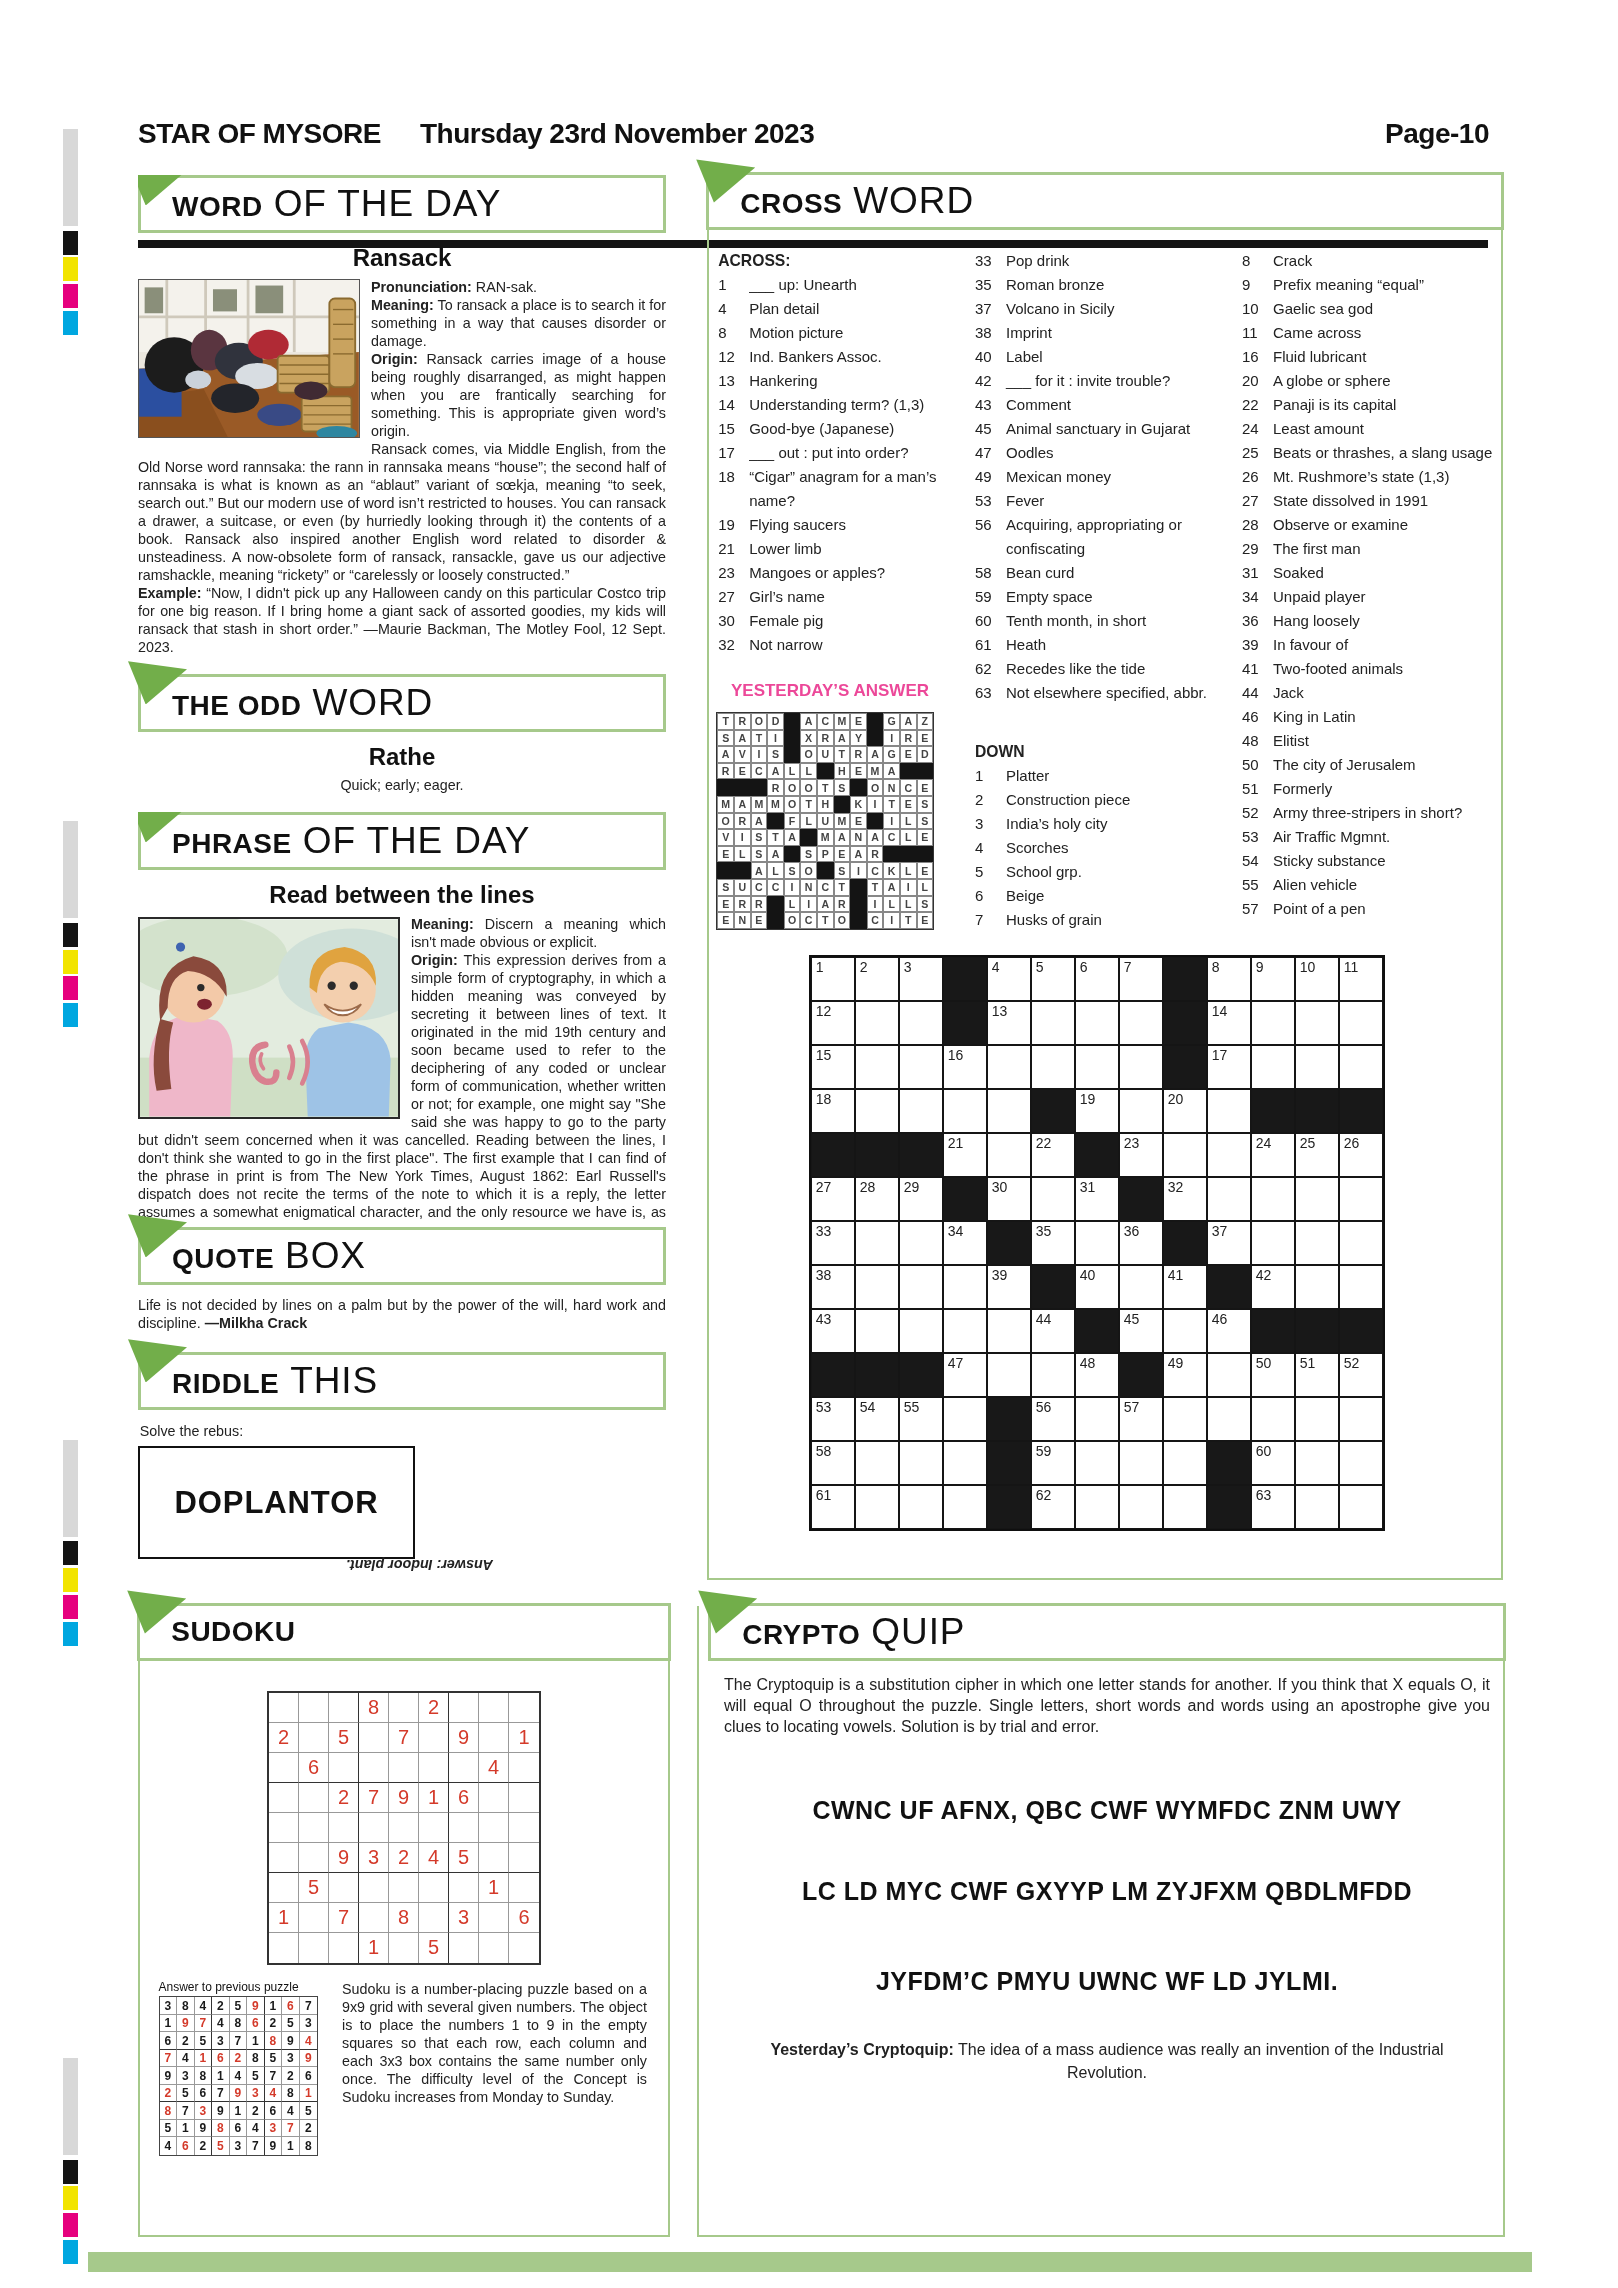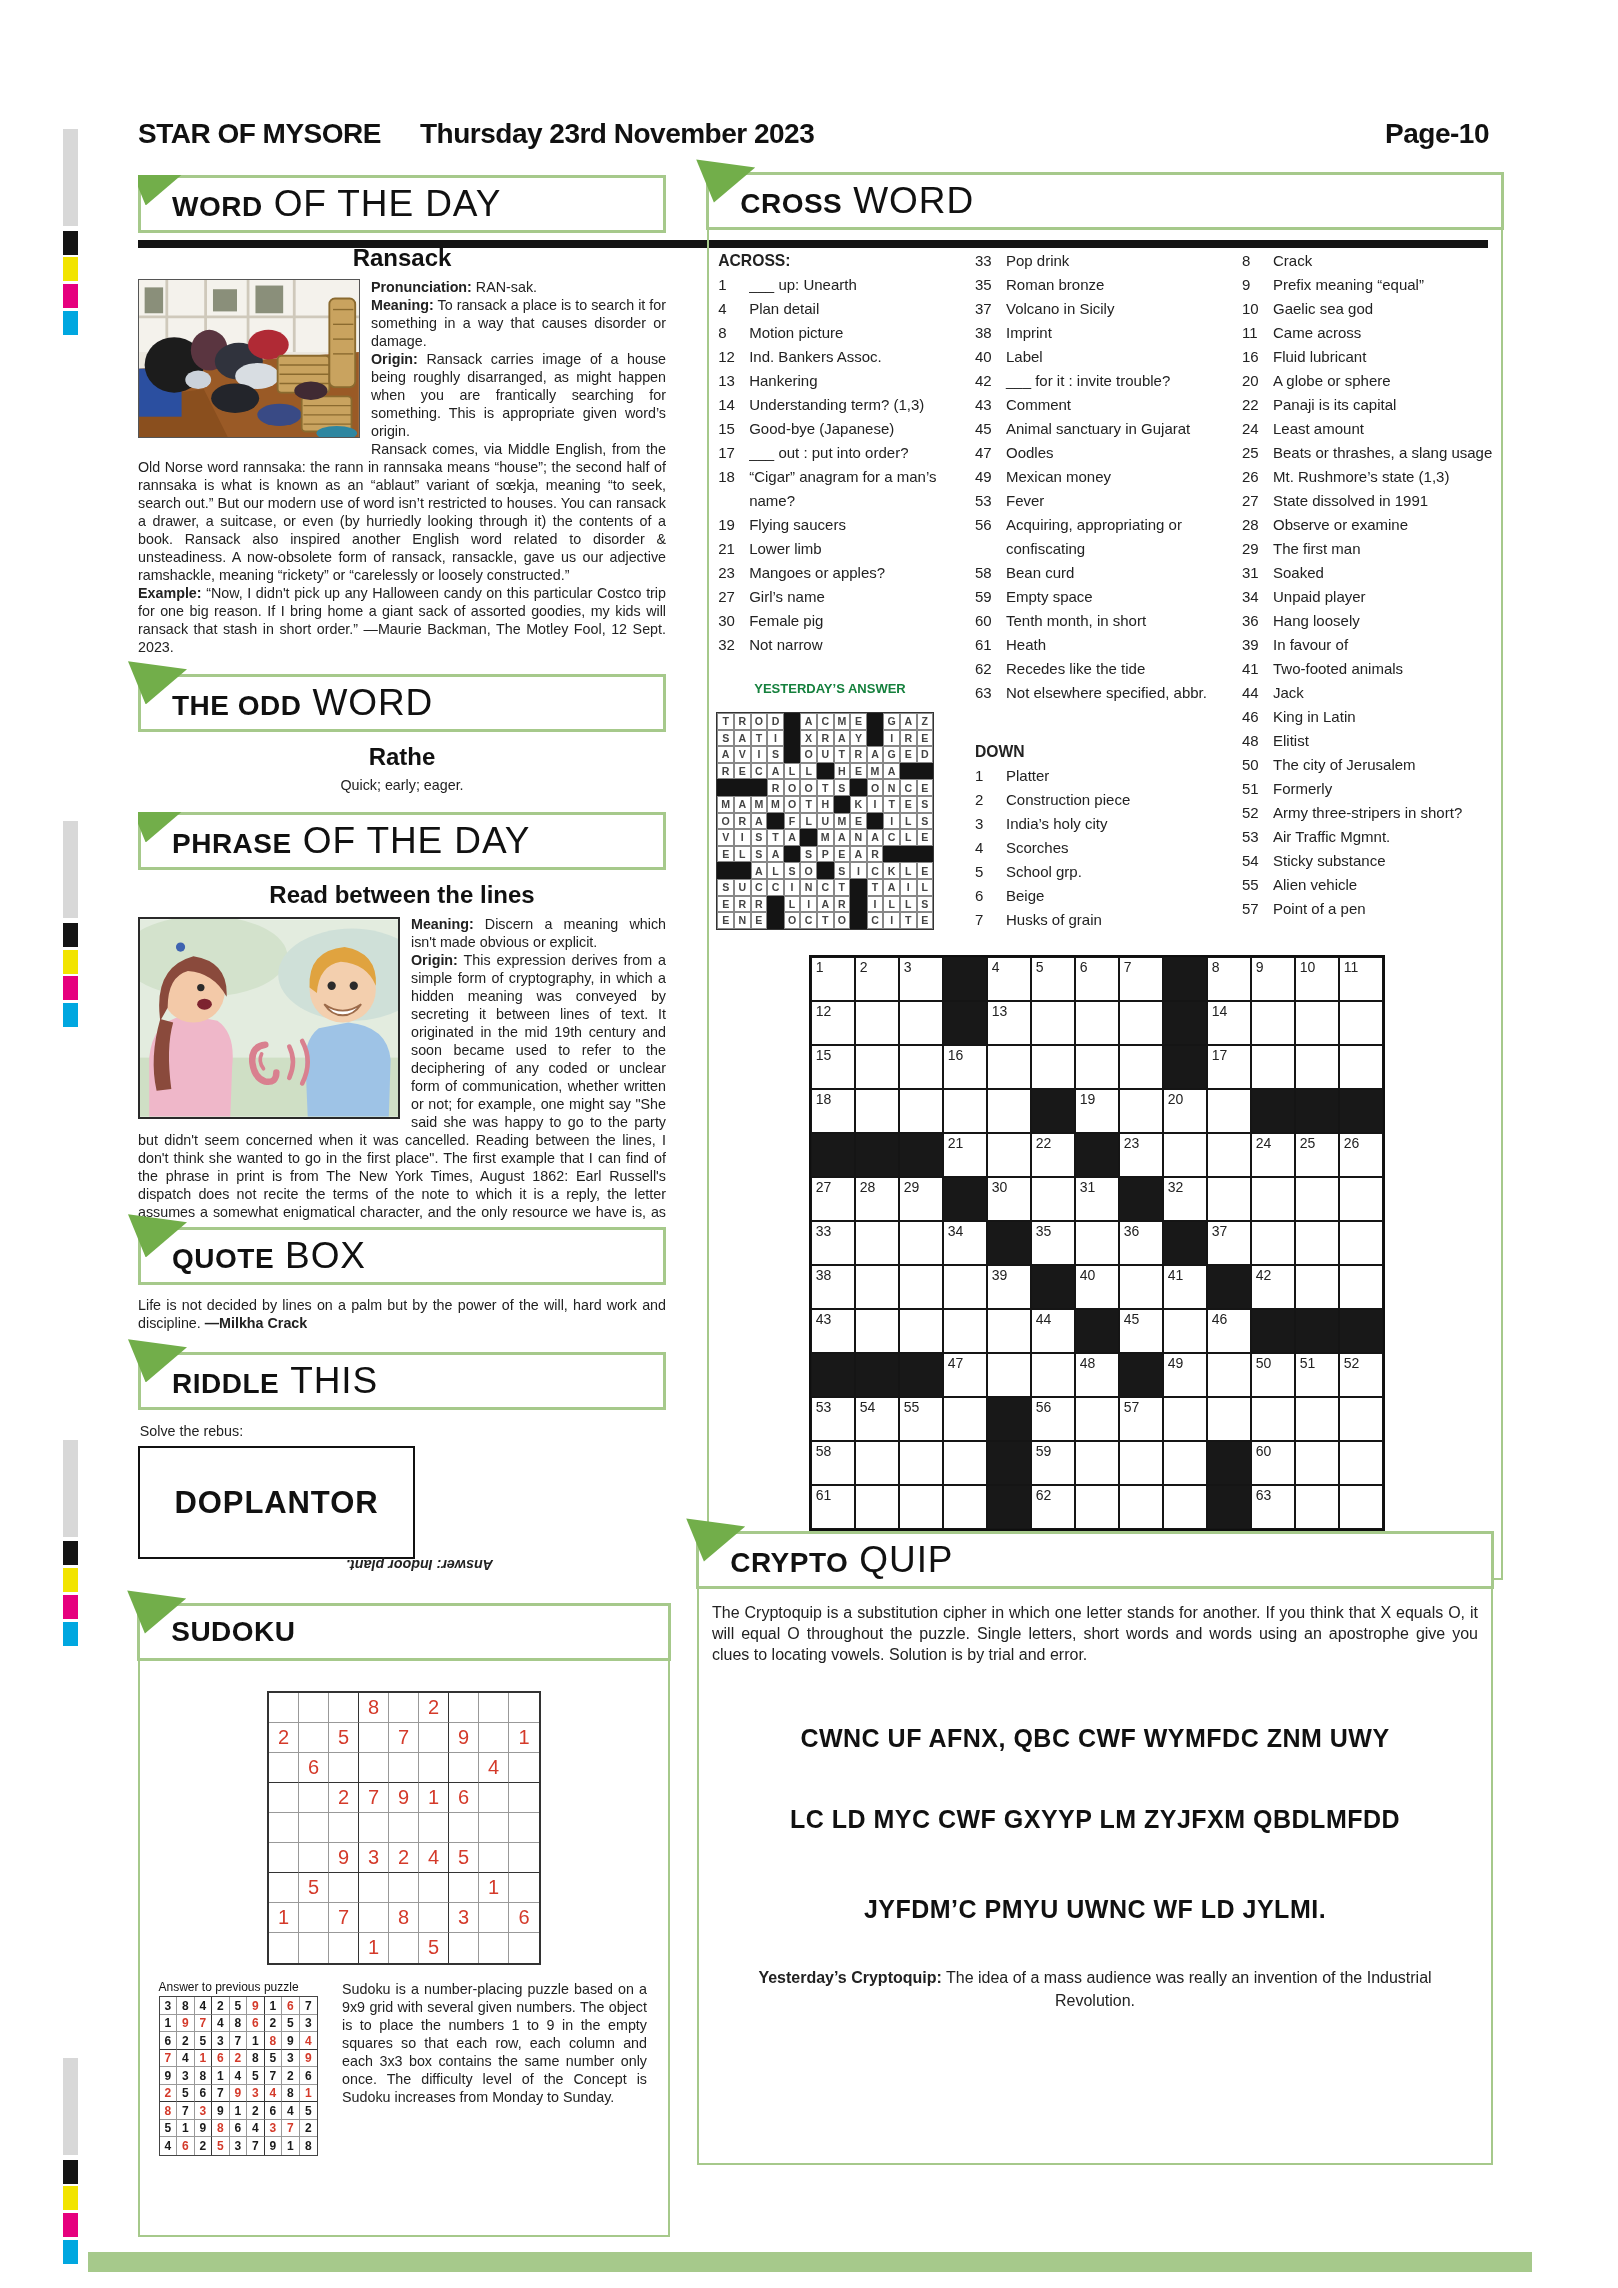--- a/index.html
+++ b/index.html
@@ -71,34 +71,34 @@
   .cluecol{position:absolute;font-size:15px;line-height:24px;color:#222;}
   #clue-col1{left:9.2px;top:74px;width:247px;}
   #clue-col2{left:266px;top:74px;width:262px;}
   #clue-col3{left:533px;top:74px;width:255px;}
   .clue-head{font-weight:bold;font-size:15.7px;}
   .clue{display:flex;}
   .cn{width:31px;flex:none;}
   .ct{flex:1;}
   .down-head{font-weight:bold;font-size:15.7px;margin-top:35px;}
   #yesterday-label{position:absolute;left:5.5px;top:506px;width:231px;text-align:center;
-                   font-weight:bold;font-size:13px;color:#15803d;}
+                   font-weight:bold;font-size:17px;color:#ec4899;}
   #yesterday-grid{position:absolute;left:7.4px;top:537px;display:grid;
                   grid-template-columns:repeat(13,16.6px);grid-auto-rows:16.6px;border:1.8px solid #333;background:#fff;}
   .ycell{background:#fff;border:0.9px solid #888;display:flex;align-items:center;justify-content:center;
          font-size:10.6px;font-weight:bold;color:#444;}
   .ycell.blk{background:#141414;border-color:#141414;}
   #crossword-grid{position:absolute;left:100px;top:780px;display:grid;
                   grid-template-columns:repeat(13,44px);grid-auto-rows:44px;border:2.8px solid #0f0f0f;background:#fff;}
   .xcell{position:relative;background:#fff;border:0.9px solid #151515;}
   .xcell.blk{background:#181818;}
   .xnum{position:absolute;top:0.9px;left:3.7px;font-size:14px;color:#222;}
 
   
-  #sec-crypto{left:697px;top:1534px;width:792px;height:629px;border:2.8px solid var(--green);border-top:none;}
+  #sec-crypto{left:697px;top:1606px;width:792px;height:629px;border:2.8px solid var(--green);border-top:none;padding-left:12px;}
   #sec-crypto .tbox{margin:-2.8px -2.8px 0 -2.8px;}
   .crypto-intro{margin:13px 13px 0 13px;font-size:16px;line-height:21px;text-align:justify;}
   .cipher{margin-top:52px;text-align:center;font-size:25px;font-weight:bold;color:#111;letter-spacing:0.5px;}
   .cipher2{margin-top:59px;}
   .cipher3{margin-top:61px;}
   .crypto-clue{margin-top:54px;text-align:center;font-size:24px;font-weight:bold;word-spacing:14.8px;color:#111;}
   .crypto-yesterday{margin:42px auto 0 auto;width:683px;text-align:center;font-size:16px;line-height:23px;}
   .crypto-yesterday b{font-size:16px;}
 
   #bottom-bar{position:absolute;left:88px;top:2252px;width:1444px;height:20px;background:var(--green);}

